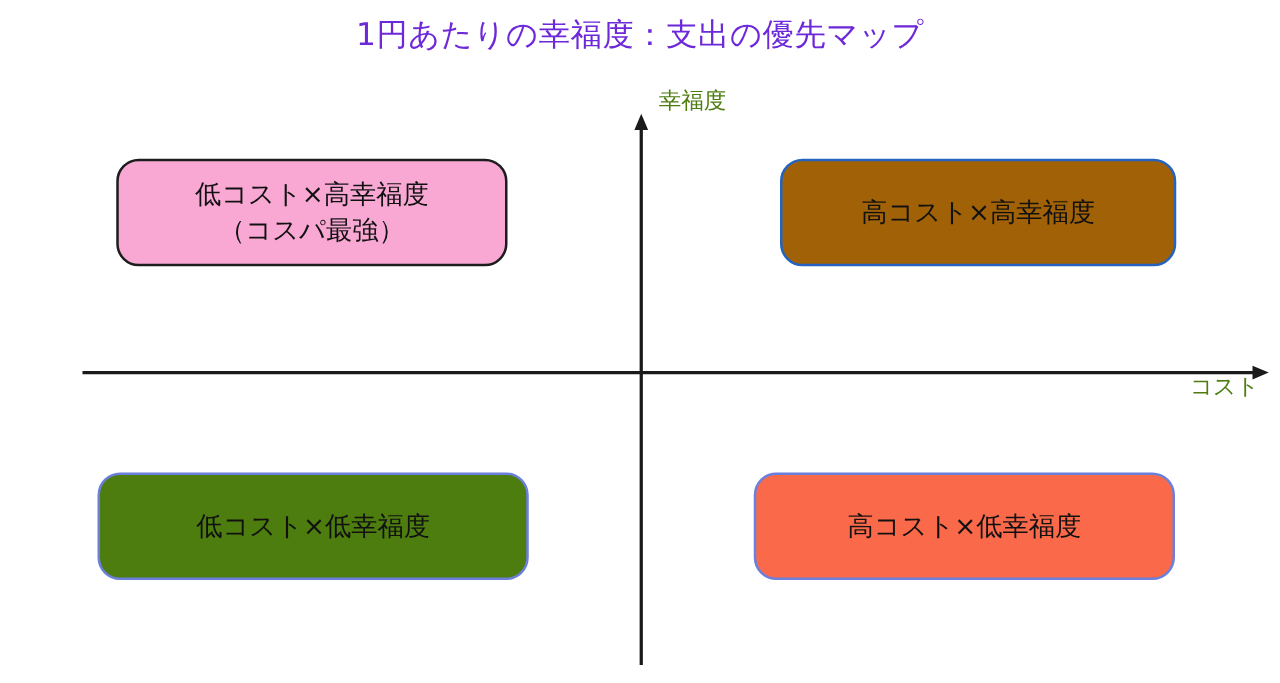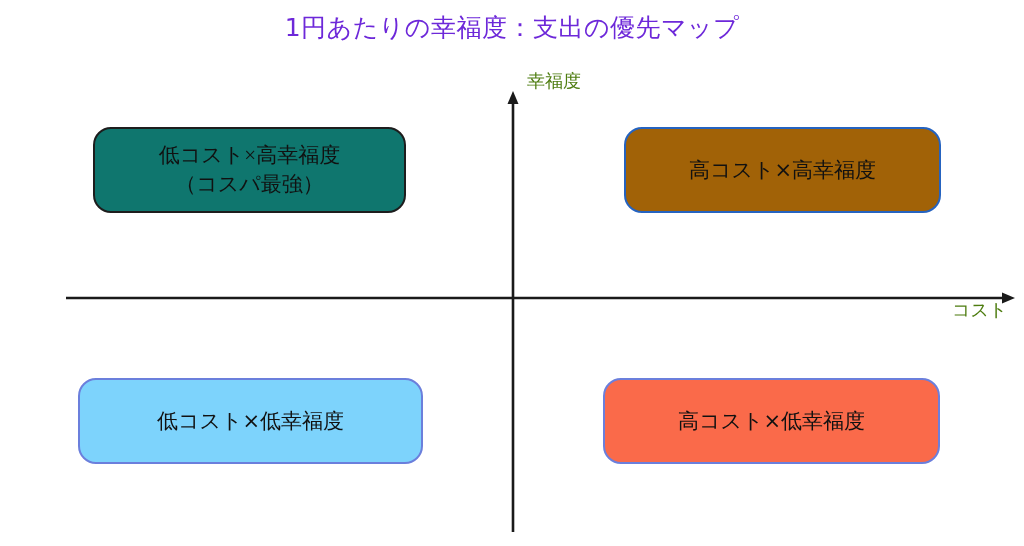--- a/index.html
+++ b/index.html
@@ -134,30 +134,30 @@
     <polygon points="513,91 507.5,104 518.5,104" fill="#1a1a1a"></polygon>
 
     <line x1="66" y1="298" x2="1007" y2="298" stroke="#1a1a1a" stroke-width="2.6"></line>
     <polygon points="1015,298 1002,292.5 1002,303.5" fill="#1a1a1a"></polygon>
   </svg>
 
   <div class="axis-label axis-label-y">幸福度</div>
 
   <div class="axis-label axis-label-x">コスト</div>
 
-  <div class="quad-box" id="box-q2" style="background: #0f766e; border-color: rgb(29, 29, 29); font-family: Liberation Serif, serif;">
+  <div class="quad-box" id="box-q2" style="background: #f9a8d4; border-color: rgb(29, 29, 29);">
     <span class="quad-line">低コスト×高幸福度</span>
     <span class="quad-line">（コスパ最強）</span>
   </div>
 
   <div class="quad-box" id="box-q1" style="background: #a16207; border-color: rgb(37, 99, 192);">
     <span class="quad-line">高コスト×高幸福度</span>
   </div>
 
-  <div class="quad-box" id="box-q3" style="background: #7dd3fc; border-color: rgb(107, 127, 220);">
+  <div class="quad-box" id="box-q3" style="background: #4d7c0f; border-color: rgb(107, 127, 220);">
     <span class="quad-line">低コスト×低幸福度</span>
   </div>
 
   <div class="quad-box" id="box-q4" style="background: rgb(250, 106, 74); border-color: rgb(107, 127, 220);">
     <span class="quad-line">高コスト×低幸福度</span>
   </div>
 
 </div>
 
 </body></html>

